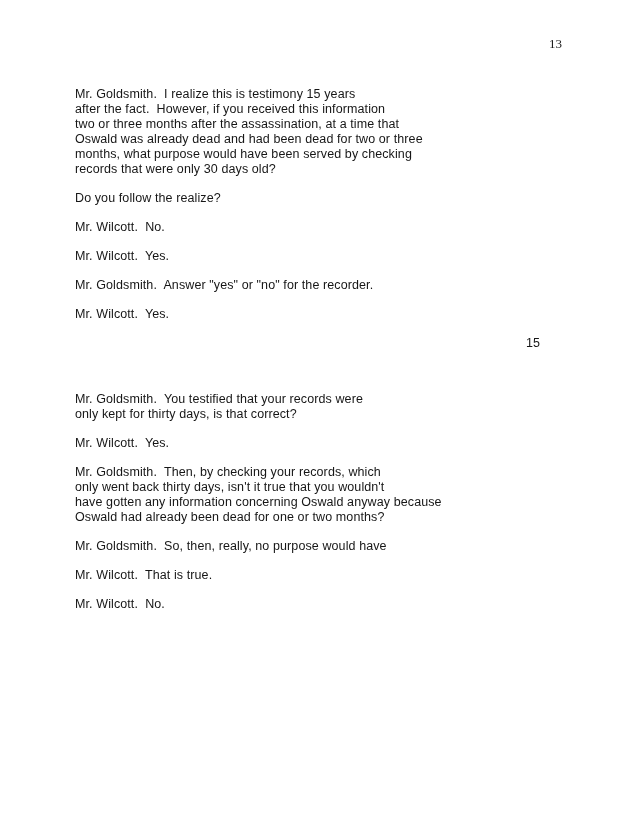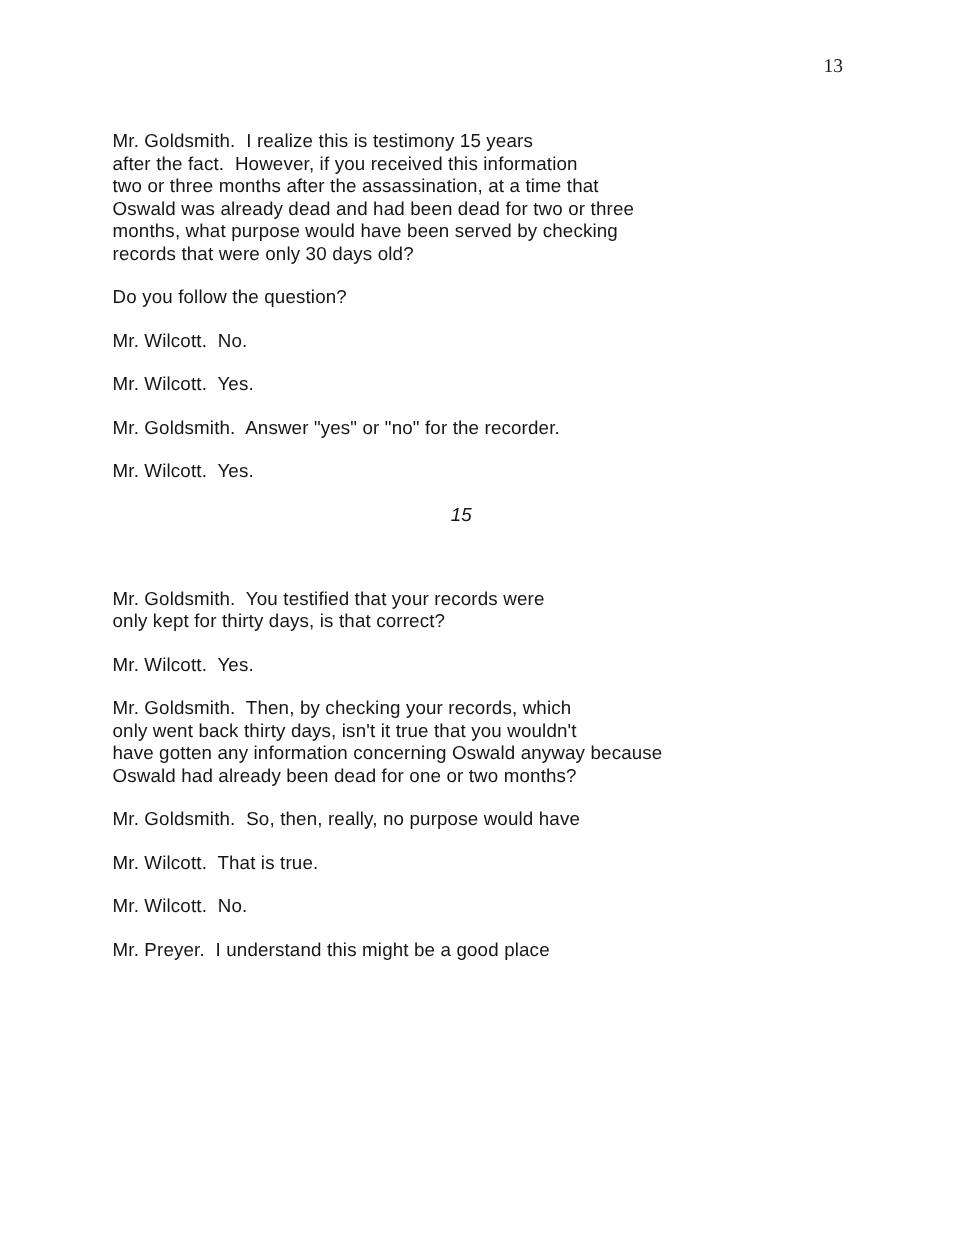--- a/index.html
+++ b/index.html
@@ -32,56 +32,54 @@
     font-size: 12.5px;
     line-height: 15px;
     letter-spacing: 0.1px;
   }
   .content p {
     margin: 0 0 14px 0;
     white-space: pre-wrap;
   }
   .mid-number {
     width: 465px;
-    text-align: center;
+    text-align: right;
     font-size: 12.5px;
     line-height: 15px;
     margin: 0 0 41px 0;
-    font-style: italic;
   }
 </style>
 </head>
 <body>
 
 <div class="page">
 
   <div class="page-number">13</div>
 
   <div class="content">
 
     <p>Mr. Goldsmith.  I realize this is testimony 15 years
 after the fact.  However, if you received this information
 two or three months after the assassination, at a time that
 Oswald was already dead and had been dead for two or three
 months, what purpose would have been served by checking
 records that were only 30 days old?</p>
-    <p>Do you follow the question?</p>
+    <p>Do you follow the realize?</p>
     <p>Mr. Wilcott.  No.</p>
     <p>Mr. Wilcott.  Yes.</p>
     <p>Mr. Goldsmith.  Answer "yes" or "no" for the recorder.</p>
     <p>Mr. Wilcott.  Yes.</p>
 
     <div class="mid-number">15</div>
 
     <p>Mr. Goldsmith.  You testified that your records were
 only kept for thirty days, is that correct?</p>
     <p>Mr. Wilcott.  Yes.</p>
     <p>Mr. Goldsmith.  Then, by checking your records, which
 only went back thirty days, isn't it true that you wouldn't
 have gotten any information concerning Oswald anyway because
 Oswald had already been dead for one or two months?</p>
     <p>Mr. Goldsmith.  So, then, really, no purpose would have</p>
     <p>Mr. Wilcott.  That is true.</p>
     <p>Mr. Wilcott.  No.</p>
-    <p>Mr. Preyer.  I understand this might be a good place</p>
 
   </div>
 </div>
 
 </body></html>

